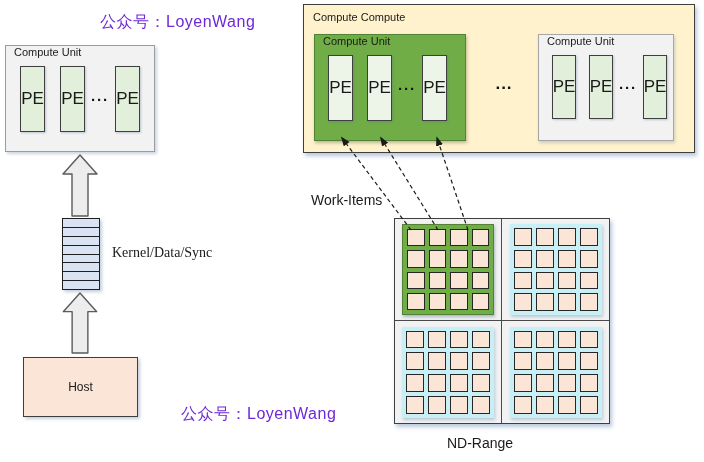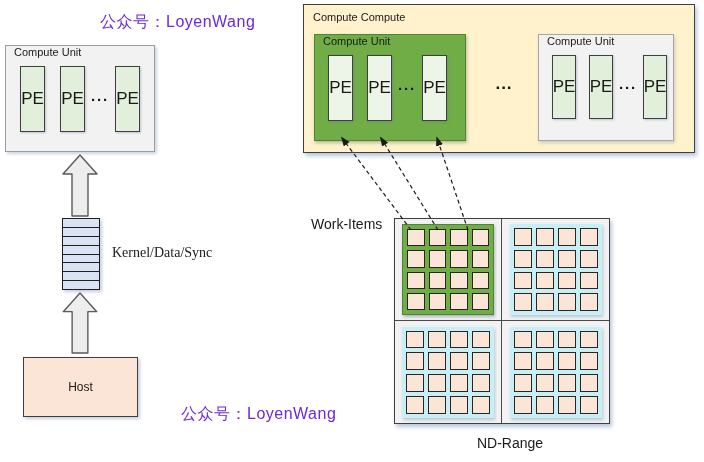--- a/index.html
+++ b/index.html
@@ -128,21 +128,21 @@
       <div class="cu-title">Compute Unit</div>
       <div class="pe-row">
         <div class="pe">PE</div>
         <div class="pe" style="margin-left:13px;">PE</div>
         <div class="dots">···</div>
         <div class="pe">PE</div>
       </div>
     </div>
   </div>
 
-  <div class="abs dlabel" style="left:311px;top:192px;margin-top:24px;">Work-Items</div>
+  <div class="abs dlabel" style="left:311px;top:192px;">Work-Items</div>
 
 
   <div class="abs ndrange" style="left:394px;top:218px;">
     <div class="ndq q-tl">
       <div class="wg wg-green">
           <div></div>
           <div></div>
           <div></div>
           <div></div>
           <div></div>
@@ -214,21 +214,21 @@
           <div></div>
           <div></div>
           <div></div>
           <div></div>
           <div></div>
           <div></div>
         </div>
     </div>
   </div>
 
-  <div class="abs dlabel" style="left:402px;top:435px;width:216px;text-align:center;">ND-Range</div>
+  <div class="abs dlabel" style="left:372px;top:435px;width:216px;text-align:center;">ND-Range</div>
 
   <svg class="overlay" viewBox="0 0 704 462">
     <defs>
       <marker id="arrh" markerWidth="9" markerHeight="8" refX="6.5" refY="3" orient="auto">
         <path d="M0,0 L8,3 L0,6 z" fill="#1a1a1a"></path>
       </marker>
     </defs>
     <g stroke="#1a1a1a" stroke-width="1.2" stroke-dasharray="4 3" fill="none">
       <line x1="411" y1="230" x2="342" y2="138" marker-end="url(#arrh)"></line>
       <line x1="438" y1="230" x2="381" y2="138" marker-end="url(#arrh)"></line>

